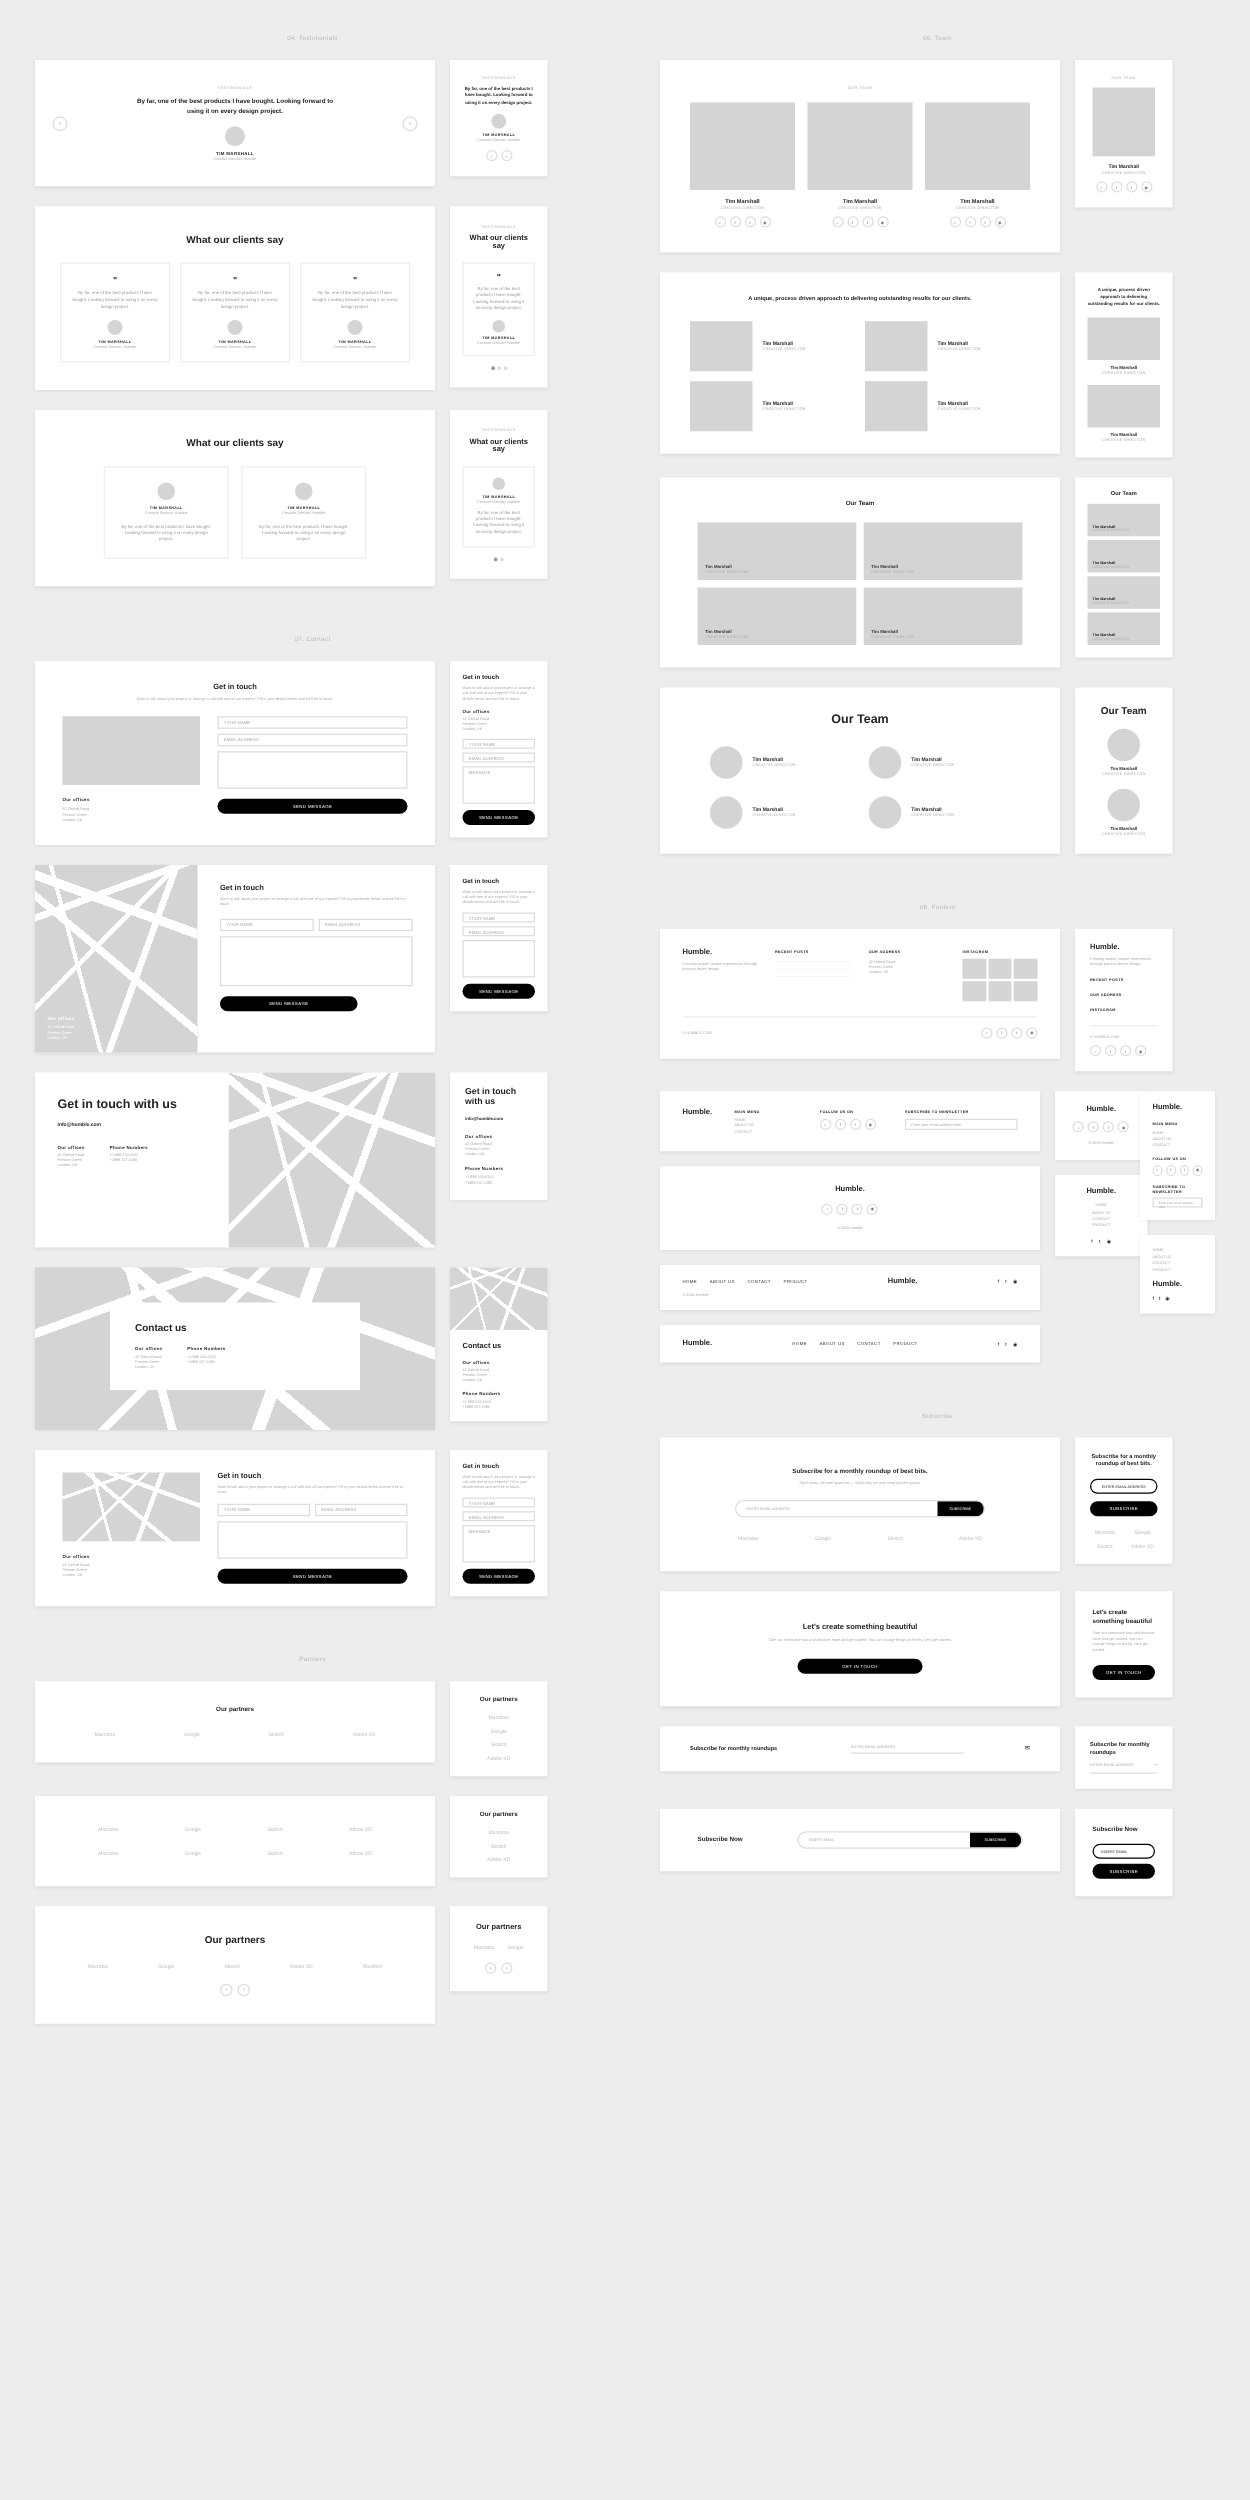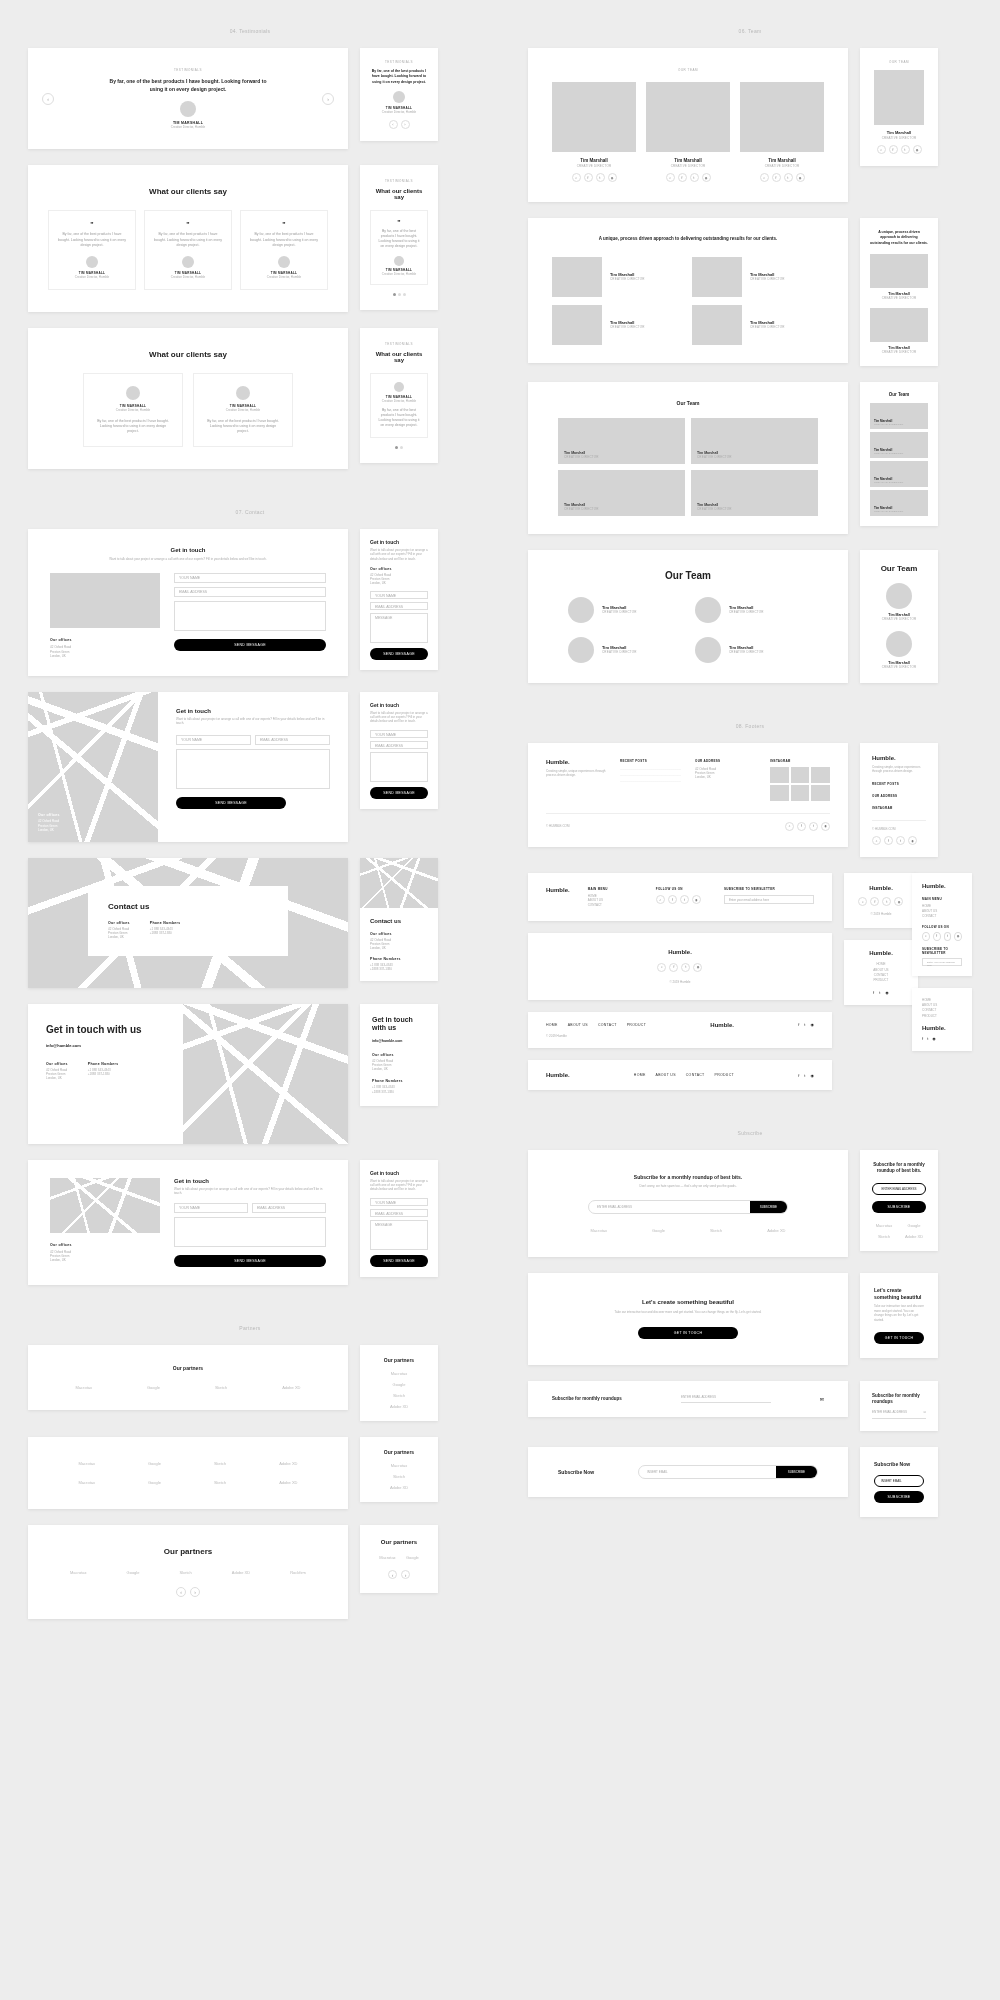--- a/index.html
+++ b/index.html
@@ -232,62 +232,20 @@
       <div class="h3" style="font-size:5px;">Get in touch</div>
       <div class="tinier" style="margin:3px 0 6px;">Want to talk about your project or arrange a call with one of our experts? Fill in your details below and we'll be in touch.</div>
       <div class="input" style="margin-bottom:3px;height:8px;">YOUR NAME</div>
       <div class="input" style="margin-bottom:3px;height:8px;">EMAIL ADDRESS</div>
       <div class="input" style="height:30px;margin-bottom:5px;"></div>
       <div class="btn-pill">SEND MESSAGE</div>
     </div>
   </div>
 
   <div class="artrow">
-    <div class="art wide map" style="height:130px;position:relative;">
-      <div style="position:absolute;left:60px;top:28px;background:#fff;padding:16px 20px;width:200px;">
-        <div class="h2">Contact us</div>
-        <div style="display:flex;gap:20px;margin-top:10px;">
-          <div>
-            <div class="name" style="font-size:3.5px;">Our offices</div>
-            <div class="tinier" style="margin-top:2px;">
-              <span>42 Oxford Road</span><br>
-              <span>Preston Green</span><br>
-              <span>London, UK</span>
-            </div>
-          </div>
-          <div>
-            <div class="name" style="font-size:3.5px;">Phone Numbers</div>
-            <div class="tinier" style="margin-top:2px;">
-              <span>+1 888 343-4343</span><br>
-              <span>+1888 337-1380</span>
-            </div>
-          </div>
-        </div>
-      </div>
-    </div>
-    <div class="art narrow" style="padding:0;">
-      <div class="map" style="height:50px;"></div>
-      <div style="padding:10px;">
-        <div class="h3" style="font-size:6px;">Contact us</div>
-        <div class="name" style="font-size:3.5px;margin-top:8px;">Our offices</div>
-        <div class="tinier" style="margin-top:2px;">
-          <span>42 Oxford Road</span><br>
-          <span>Preston Green</span><br>
-          <span>London, UK</span>
-        </div>
-        <div class="name" style="font-size:3.5px;margin-top:6px;">Phone Numbers</div>
-        <div class="tinier" style="margin-top:2px;">
-          <span>+1 888 343-4343</span><br>
-          <span>+1888 337-1380</span>
-        </div>
-      </div>
-    </div>
-  </div>
-
-  <div class="artrow">
     <div class="art wide" style="display:flex;">
       <div style="width:155px;padding:20px 18px;">
         <div class="h1">Get in touch with us</div>
         <div style="font-size:4px;font-weight:600;margin:8px 0 14px;">info@humble.com</div>
         <div style="display:flex;gap:20px;">
           <div>
             <div class="name" style="font-size:3.5px;">Our offices</div>
             <div class="tinier" style="margin-top:2px;">
               <span>42 Oxford Road</span><br>
               <span>Preston Green</span><br>
@@ -311,20 +269,62 @@
       <div class="name" style="font-size:3.5px;">Our offices</div>
       <div class="tinier" style="margin:2px 0 8px;">
         <span>42 Oxford Road</span><br>
         <span>Preston Green</span><br>
         <span>London, UK</span>
       </div>
       <div class="name" style="font-size:3.5px;">Phone Numbers</div>
       <div class="tinier" style="margin-top:2px;">
         <span>+1 888 343-4343</span><br>
         <span>+1888 337-1380</span>
+      </div>
+    </div>
+  </div>
+
+  <div class="artrow">
+    <div class="art wide map" style="height:130px;position:relative;">
+      <div style="position:absolute;left:60px;top:28px;background:#fff;padding:16px 20px;width:200px;">
+        <div class="h2">Contact us</div>
+        <div style="display:flex;gap:20px;margin-top:10px;">
+          <div>
+            <div class="name" style="font-size:3.5px;">Our offices</div>
+            <div class="tinier" style="margin-top:2px;">
+              <span>42 Oxford Road</span><br>
+              <span>Preston Green</span><br>
+              <span>London, UK</span>
+            </div>
+          </div>
+          <div>
+            <div class="name" style="font-size:3.5px;">Phone Numbers</div>
+            <div class="tinier" style="margin-top:2px;">
+              <span>+1 888 343-4343</span><br>
+              <span>+1888 337-1380</span>
+            </div>
+          </div>
+        </div>
+      </div>
+    </div>
+    <div class="art narrow" style="padding:0;">
+      <div class="map" style="height:50px;"></div>
+      <div style="padding:10px;">
+        <div class="h3" style="font-size:6px;">Contact us</div>
+        <div class="name" style="font-size:3.5px;margin-top:8px;">Our offices</div>
+        <div class="tinier" style="margin-top:2px;">
+          <span>42 Oxford Road</span><br>
+          <span>Preston Green</span><br>
+          <span>London, UK</span>
+        </div>
+        <div class="name" style="font-size:3.5px;margin-top:6px;">Phone Numbers</div>
+        <div class="tinier" style="margin-top:2px;">
+          <span>+1 888 343-4343</span><br>
+          <span>+1888 337-1380</span>
+        </div>
       </div>
     </div>
   </div>
 
   <div class="artrow">
     <div class="art wide" style="padding:18px 22px;">
       <div style="display:flex; gap:14px;">
         <div style="width:110px;">
           <div class="map" style="width:110px;height:55px;"></div>
           <div class="name" style="font-size:3.5px;margin-top:10px;">Our offices</div>

